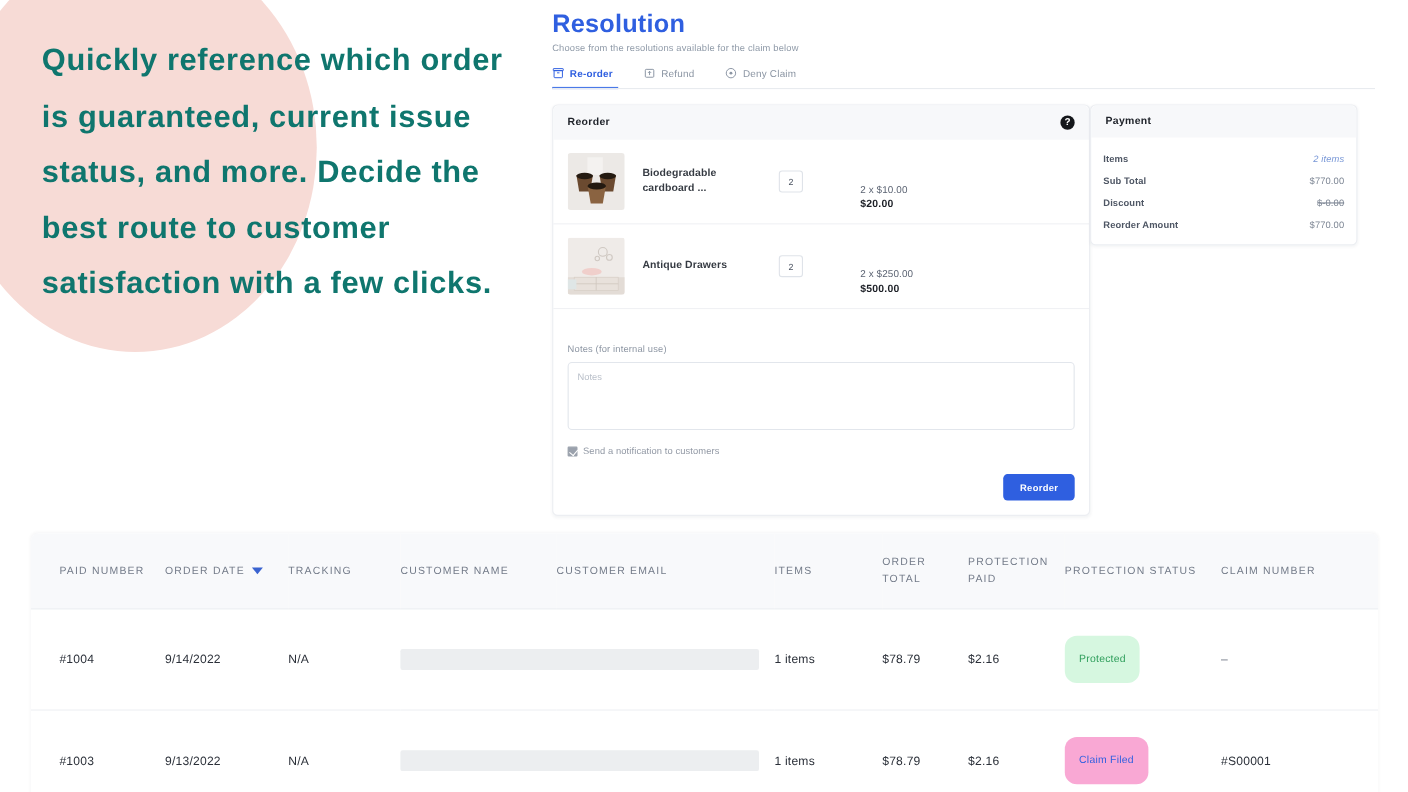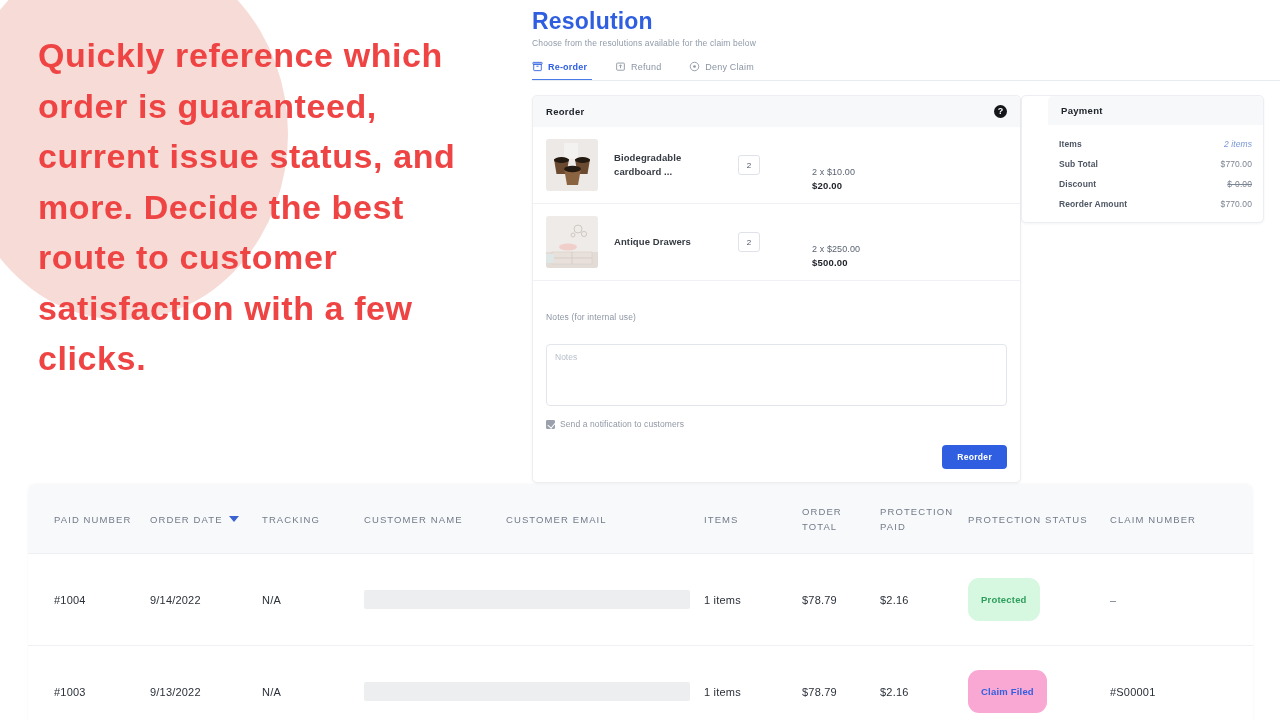--- a/index.html
+++ b/index.html
@@ -12,26 +12,26 @@
   #stage { position: relative; width: 1280px; height: 720px; background: #fff; }
 
   
   .promo-circle {
     position: absolute; left: -42px; top: -52px;
     width: 330px; height: 372px; border-radius: 50%;
     background: #f7dbd6;
   }
   .promo-copy {
     position: absolute; left: 38px; top: 30px; width: 440px;
-    font-size: 34px; line-height: 50.5px; font-weight: 700;
-    letter-spacing: 0.6px; color: #ef4444;
+    font-size: 28px; line-height: 50.5px; font-weight: 700;
+    letter-spacing: 0.6px; color: #0f766e;
   }
 
   
-  .res-wrap { position: absolute; left: 532px; top: 8px; width: 748px; }
+  .res-wrap { position: absolute; left: 502px; top: 8px; width: 748px; }
   .res-title {
     font-size: 23px; font-weight: 700; color: #2f5fe0;
     letter-spacing: 0.2px; line-height: 26px;
   }
   .res-sub { font-size: 8.5px; color: #8f9aa8; margin-top: 4px; letter-spacing: 0.15px; }
 
   .tabs { display: flex; align-items: center; gap: 28px; margin-top: 13px; position: relative; }
   .tab { display: flex; align-items: center; gap: 5px; font-size: 9px; letter-spacing: 0.2px;
          color: #8b95a3; padding-bottom: 9px; cursor: pointer; }
   .tab.active { color: #2f5fe0; font-weight: 700; }
@@ -42,21 +42,21 @@
   .tab-ico { width: 11px; height: 11px; display: block; }
 
   
   .cards { display: flex; margin-top: 14px; align-items: flex-start; }
 
   .card {
     background: #fff; border: 1px solid #eceef2; border-radius: 5px;
     box-shadow: 0 1px 3px rgba(20,30,50,.05);
   }
   .reorder-card { width: 489px; }
-  .payment-card { width: 243px; padding-left: 26px; }
+  .payment-card { width: 243px; }
 
   .card-head {
     background: #f7f8fa; padding: 9px 13px; display: flex; align-items: center;
     justify-content: space-between; border-radius: 5px 5px 0 0;
   }
   .card-head-title { font-size: 9.5px; font-weight: 700; color: #20242b; letter-spacing: 0.3px; }
   .help-dot {
     width: 13px; height: 13px; border-radius: 50%; background: #14161a;
     color: #fff; font-size: 9px; font-weight: 700; line-height: 13px;
     text-align: center; cursor: pointer;
@@ -71,21 +71,21 @@
     font-size: 8px; color: #4a5260; text-align: center; line-height: 19px;
     cursor: pointer; flex: 0 0 22px; margin-right: 52px;
   }
   .li-price { width: 130px; margin-top: 28px; }
   .li-unit { font-size: 9px; color: #5b6372; letter-spacing: 0.1px; }
   .li-total { font-size: 9.5px; font-weight: 700; color: #1d2027; margin-top: 3px; letter-spacing: 0.2px; }
 
   .notes-area { padding: 31px 13px 13px; }
   .notes-label { font-size: 8.5px; color: #8d96a3; letter-spacing: 0.15px; }
   .notes-box {
-    margin-top: 22px; width: 100%; height: 62px; border: 1px solid #e2e6ec; border-radius: 4px;
+    margin-top: 7px; width: 100%; height: 62px; border: 1px solid #e2e6ec; border-radius: 4px;
     padding: 7px 8px; font-size: 8.5px; color: #aeb5c0; font-family: "Liberation Sans", sans-serif;
     resize: none; position: relative; background: #fff;
   }
   .notes-box::placeholder { color: #b9bfc9; }
   .notify-row { display: flex; align-items: center; gap: 5px; margin-top: 9px; }
   .cbox {
     width: 9px; height: 9px; border: 1px solid #9aa1ac; background: #9aa1ac;
     border-radius: 1px; position: relative; cursor: pointer; flex: 0 0 9px;
   }
   .cbox::after {
@@ -127,21 +127,21 @@
     width: 0; height: 0; border-left: 5px solid transparent; border-right: 5px solid transparent;
     border-top: 6px solid #3a63d0; cursor: pointer; flex: 0 0 10px;
   }
   td {
     font-size: 11px; color: #2b3039; padding: 24px 0; border-bottom: 1px solid #eef0f3;
     letter-spacing: 0.2px; vertical-align: middle;
   }
   .c-num { padding-left: 26px; }
   .redact { display: block; height: 19px; background: #eceef0; border-radius: 2px; width: 96%; }
   .badge {
-    display: inline-block; font-size: 9.5px; font-weight: 700; letter-spacing: 0.2px;
+    display: inline-block; font-size: 9.5px; font-weight: 400; letter-spacing: 0.2px;
     padding: 16px 13px; border-radius: 11px; white-space: nowrap;
   }
   .b-protected { background: #d6f7e0; color: #2e9e5b; }
   .b-claim { background: #f9a8d4; color: #2f5fe0; text-align: right; }
   .dash { color: #6a7280; }
 </style>
 </head>
 <body>
 
 <div id="stage">

